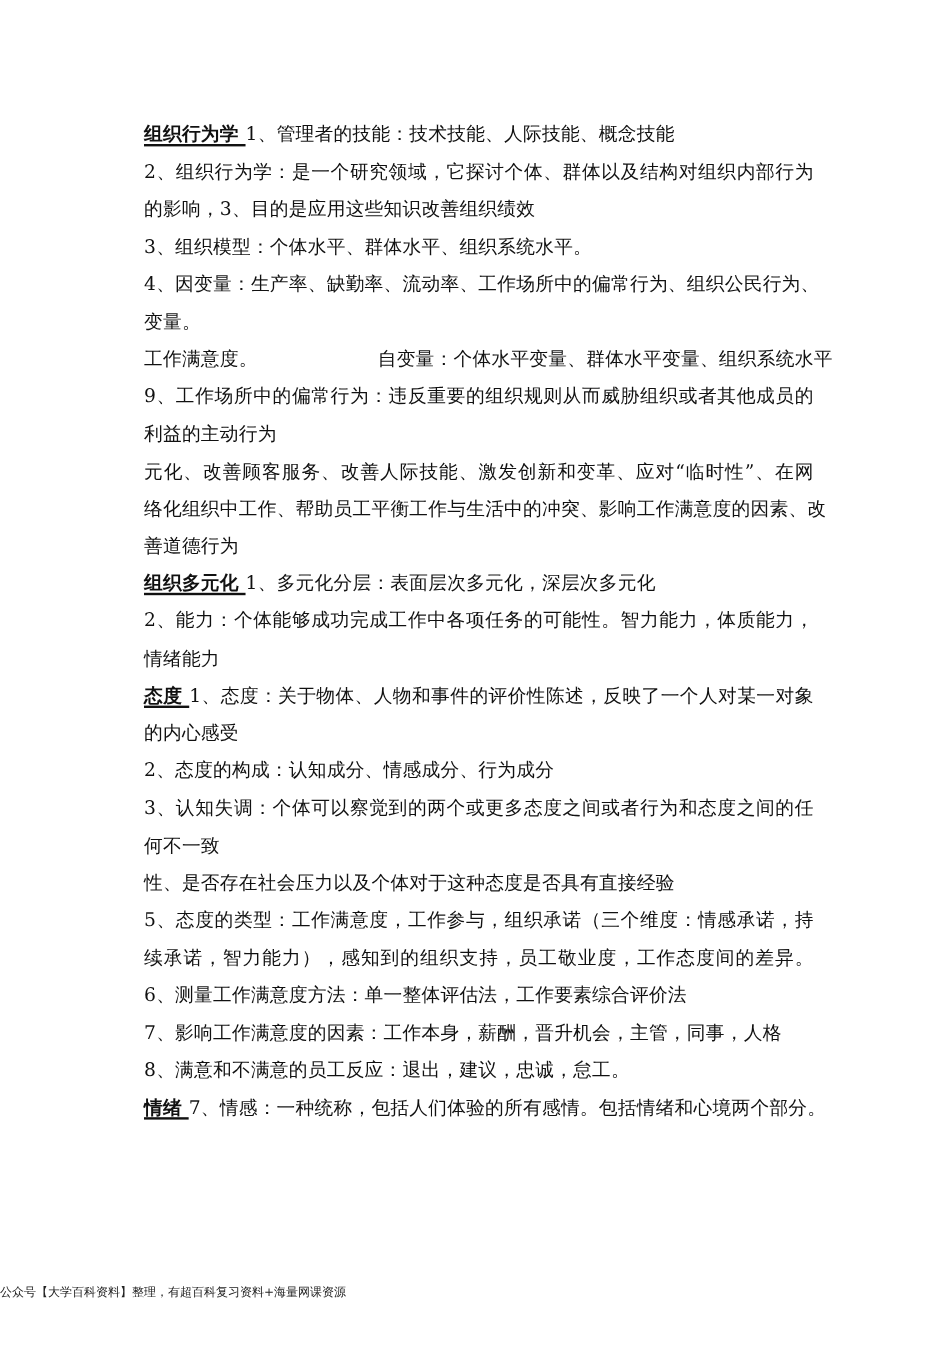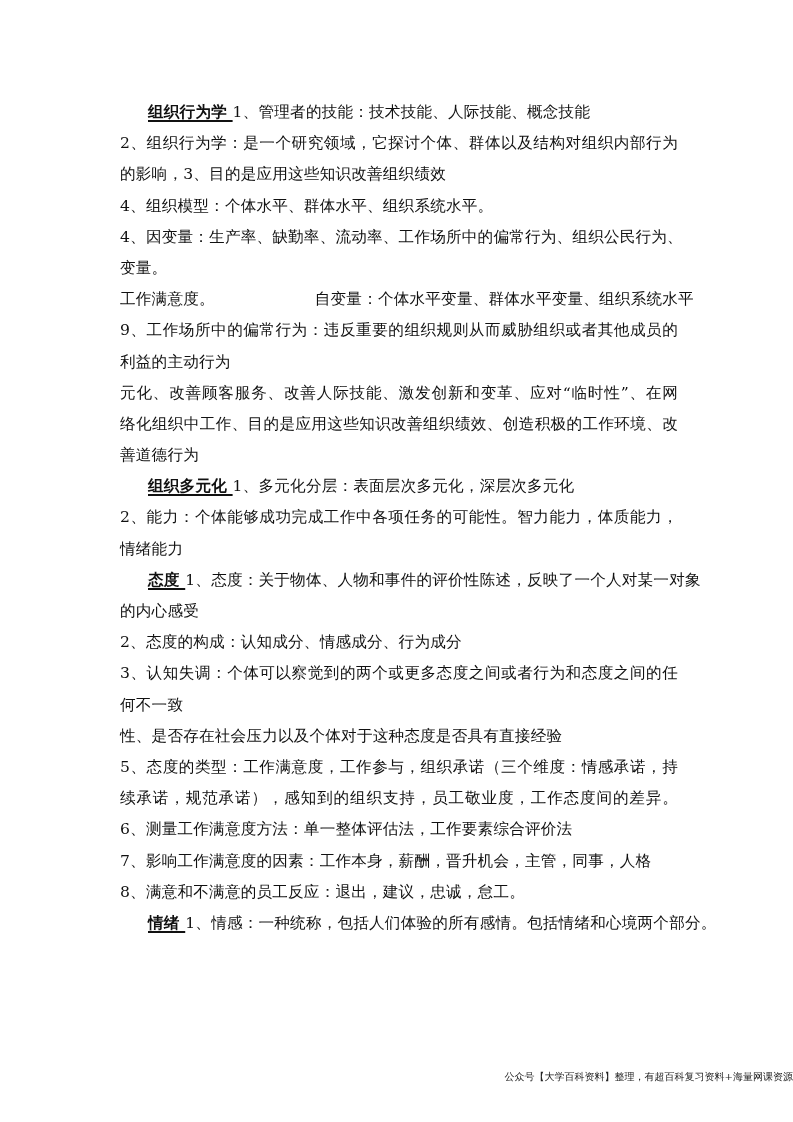--- a/index.html
+++ b/index.html
@@ -3,51 +3,51 @@
   <meta charset="utf-8">
   <style>
     html, body { margin:0; padding:0; background:#ffffff; }
     body { width:793px; height:1122px; position:relative; overflow:hidden;
       font-family:"DejaVu Serif","Liberation Serif",serif; color:#111; }
     .page { position:absolute; left:120px; top:97px; width:558px; }
     .line { height:31.2px; line-height:31.2px; font-size:15.6px; white-space:nowrap;
       text-align:justify; text-align-last:justify; letter-spacing:0.2px; }
     .line.last { text-align-last:left; }
     .heading { font-family:"DejaVu Sans","Liberation Sans",sans-serif; font-weight:bold;
-      text-decoration:underline; text-decoration-thickness:1.5px; text-underline-offset:3px;margin-left:28px; }
+      text-decoration:underline; text-decoration-thickness:1.5px; text-underline-offset:3px; }
     .gap { display:inline-block; width:100px; }
-    .footer { position:absolute; left:0; width:793px; top:1070px; text-align:right;
+    .footer { position:absolute; left:0; width:793px; top:1070px; text-align:left;
       font-size:10px; color:#222; }
   </style>
 </head>
 <body>
 
 <div class="page" id="page">
     <div class="line last"><span class="heading"> 组织行为学 </span><span>1、管理者的技能：技术技能、人际技能、概念技能</span></div>
     <div class="line"><span>2、组织行为学：是一个研究领域，它探讨个体、群体以及结构对组织内部行为</span></div>
     <div class="line last"><span>的影响，3、目的是应用这些知识改善组织绩效</span></div>
-    <div class="line last"><span>4、组织模型：个体水平、群体水平、组织系统水平。</span></div>
+    <div class="line last"><span>3、组织模型：个体水平、群体水平、组织系统水平。</span></div>
     <div class="line"><span>4、因变量：生产率、缺勤率、流动率、工作场所中的偏常行为、组织公民行为、</span></div>
     <div class="line last"><span>变量。</span></div>
     <div class="line"><span>工作满意度。</span><span class="gap"></span><span>自变量：个体水平变量、群体水平变量、组织系统水平</span></div>
     <div class="line"><span>9、工作场所中的偏常行为：违反重要的组织规则从而威胁组织或者其他成员的</span></div>
     <div class="line last"><span>利益的主动行为</span></div>
     <div class="line"><span>元化、改善顾客服务、改善人际技能、激发创新和变革、应对“临时性”、在网</span></div>
-    <div class="line"><span>络化组织中工作、目的是应用这些知识改善组织绩效、创造积极的工作环境、改</span></div>
+    <div class="line"><span>络化组织中工作、帮助员工平衡工作与生活中的冲突、影响工作满意度的因素、改</span></div>
     <div class="line last"><span>善道德行为</span></div>
     <div class="line last"><span class="heading">组织多元化 </span><span>1、多元化分层：表面层次多元化，深层次多元化</span></div>
     <div class="line"><span>2、能力：个体能够成功完成工作中各项任务的可能性。智力能力，体质能力，</span></div>
     <div class="line last"><span>情绪能力</span></div>
     <div class="line"><span class="heading">态度 </span><span>1、态度：关于物体、人物和事件的评价性陈述，反映了一个人对某一对象</span></div>
     <div class="line last"><span>的内心感受</span></div>
     <div class="line last"><span>2、态度的构成：认知成分、情感成分、行为成分</span></div>
     <div class="line"><span>3、认知失调：个体可以察觉到的两个或更多态度之间或者行为和态度之间的任</span></div>
     <div class="line last"><span>何不一致</span></div>
     <div class="line last"><span>性、是否存在社会压力以及个体对于这种态度是否具有直接经验</span></div>
     <div class="line"><span>5、态度的类型：工作满意度，工作参与，组织承诺（三个维度：情感承诺，持</span></div>
-    <div class="line"><span>续承诺，规范承诺），感知到的组织支持，员工敬业度，工作态度间的差异。</span></div>
+    <div class="line"><span>续承诺，智力能力），感知到的组织支持，员工敬业度，工作态度间的差异。</span></div>
     <div class="line last"><span>6、测量工作满意度方法：单一整体评估法，工作要素综合评价法</span></div>
     <div class="line last"><span>7、影响工作满意度的因素：工作本身，薪酬，晋升机会，主管，同事，人格</span></div>
     <div class="line last"><span>8、满意和不满意的员工反应：退出，建议，忠诚，怠工。</span></div>
-    <div class="line"><span class="heading">情绪 </span><span>1、情感：一种统称，包括人们体验的所有感情。包括情绪和心境两个部分。</span></div>
+    <div class="line"><span class="heading">情绪 </span><span>7、情感：一种统称，包括人们体验的所有感情。包括情绪和心境两个部分。</span></div>
   </div>
 
 <div class="footer">公众号【大学百科资料】整理，有超百科复习资料+海量网课资源</div>
 
 </body></html>

